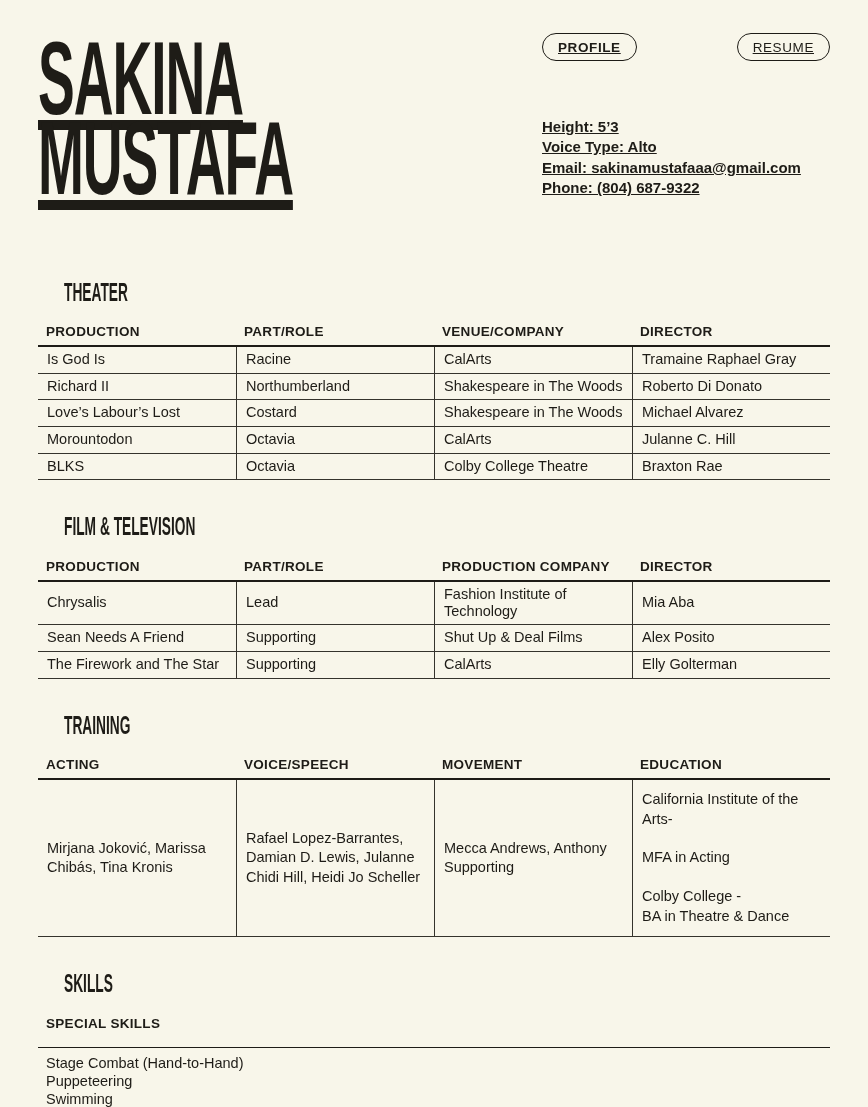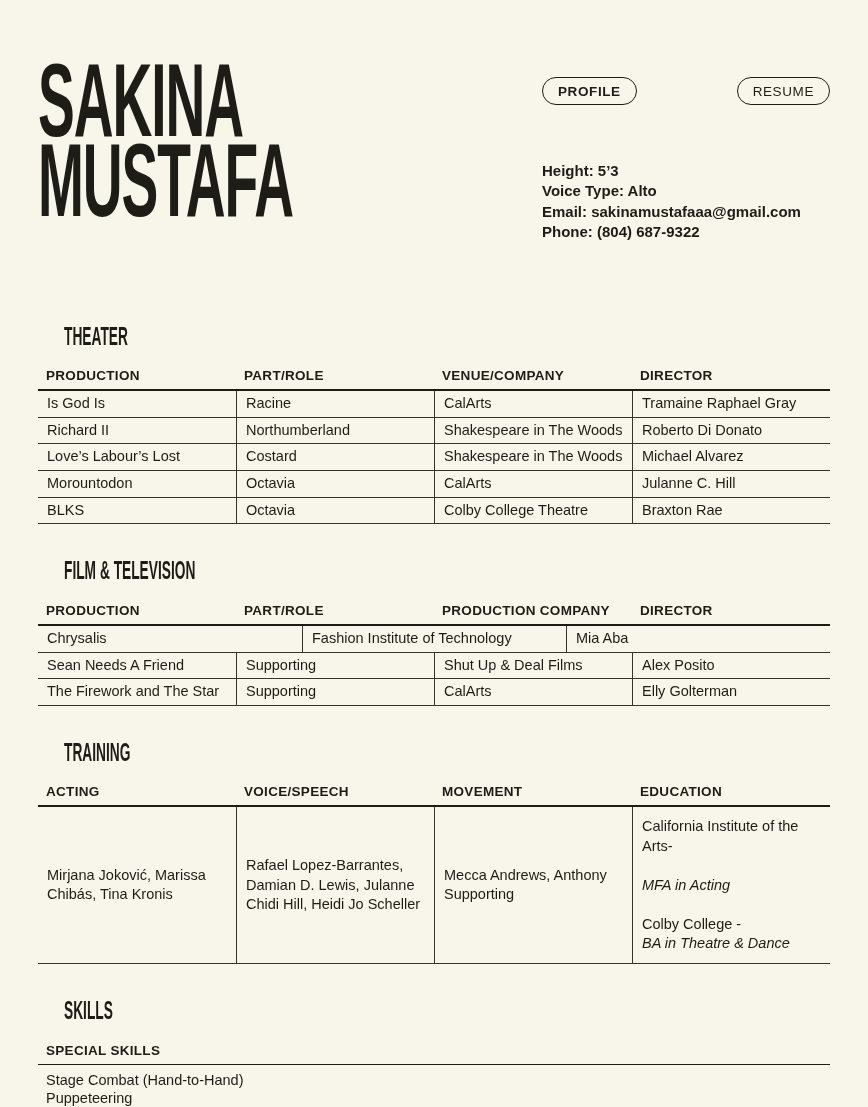--- a/index.html
+++ b/index.html
@@ -6,36 +6,36 @@
   html, body { width: 868px; height: 1107px; }
   body {
     background: #f8f6ea;
     color: #1e1c17;
     font-family: "Liberation Sans", sans-serif;
     overflow: hidden;
   }
   .page { padding: 30px 38px 0 38px; }
 
   
-  .hdr { display: flex; justify-content: space-between; align-items: center; }
+  .hdr { display: flex; justify-content: space-between; align-items: flex-end; text-decoration: underline; }
   .name {
     font-weight: bold;
     font-size: 104px;
     line-height: 0.77;
     letter-spacing: -2px;
     margin-top: 8px;
   }
   .name .ln {
     display: block;
     transform: scaleX(0.53);
     transform-origin: left top;
     white-space: nowrap;
   }
   .hdr-right { width: 288px; padding-top: 3px; }
-  .pills { display: flex; justify-content: space-between; margin-top: 44px; }
+  .pills { display: flex; justify-content: space-between; }
   .pill {
     display: inline-block;
     border: 1.5px solid #1e1c17;
     border-radius: 999px;
     padding: 6px 15px 5px 15px;
     font-size: 13.5px;
     letter-spacing: 0.6px;
     background: transparent;
     color: #1e1c17;
     font-family: "Liberation Sans", sans-serif;
@@ -80,28 +80,28 @@
     display: flex;
     flex-direction: column;
     justify-content: center;
   }
   .trow .tcell + .tcell { border-left: 1px solid #35332c; }
   .trow.tall .tcell {
     padding: 10px 9px;
     line-height: 1.34;
     justify-content: center;
   }
-  .em { font-style: italic; }
+  .em { }
 
   
   .skills-head {
     font-weight: bold;
     font-size: 13.5px;
     letter-spacing: 0.3px;
-    padding: 5px 8px 6px 8px;
+    padding: 5px 8px 16px 8px;
     border-bottom: 1.5px solid #1e1c17;
   }
   .skills-list { padding: 7px 8px 9px 8px; border-bottom: 1px solid #35332c; }
   .skill-line { font-size: 14.5px; line-height: 1.24; }
 </style>
 </head>
 <body>
 
 <div class="page">
 
@@ -177,20 +177,21 @@
     <div class="tbl">
       <div class="thead">
           <div class="thcell">PRODUCTION</div>
           <div class="thcell">PART/ROLE</div>
           <div class="thcell">PRODUCTION COMPANY</div>
           <div class="thcell">DIRECTOR</div>
         </div>
       <div>
           <div class="trow">
             <div class="tcell">Chrysalis</div>
+            <div class="tcell">Lead</div>
             <div class="tcell">Fashion Institute of Technology</div>
             <div class="tcell">Mia Aba</div>
           </div>
           <div class="trow">
             <div class="tcell">Sean Needs A Friend</div>
             <div class="tcell">Supporting</div>
             <div class="tcell">Shut Up &amp; Deal Films</div>
             <div class="tcell">Alex Posito</div>
           </div>
           <div class="trow">

